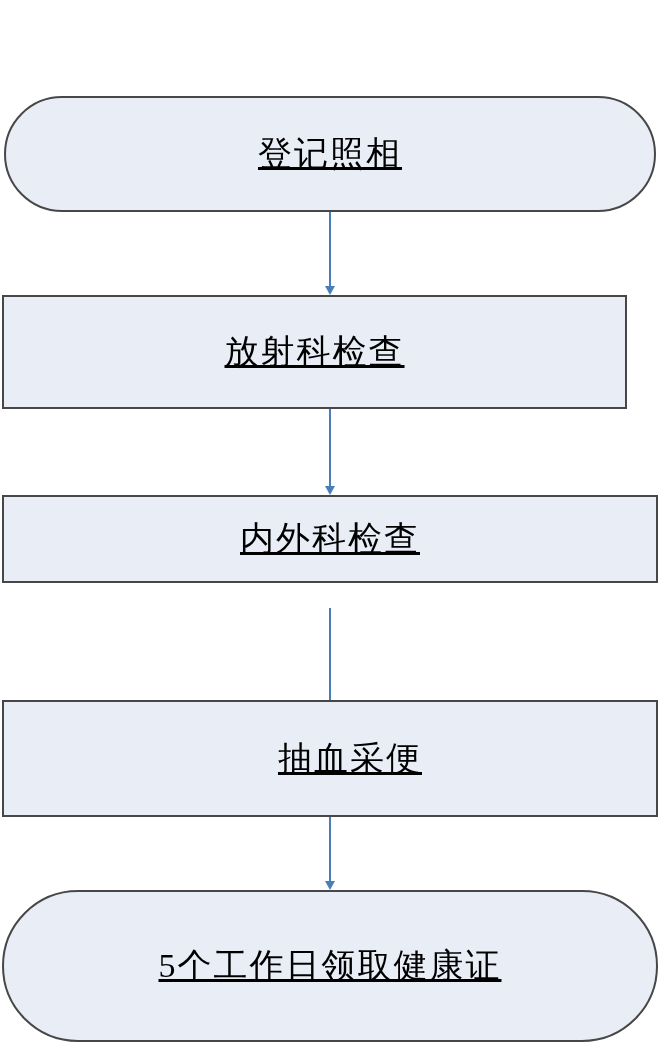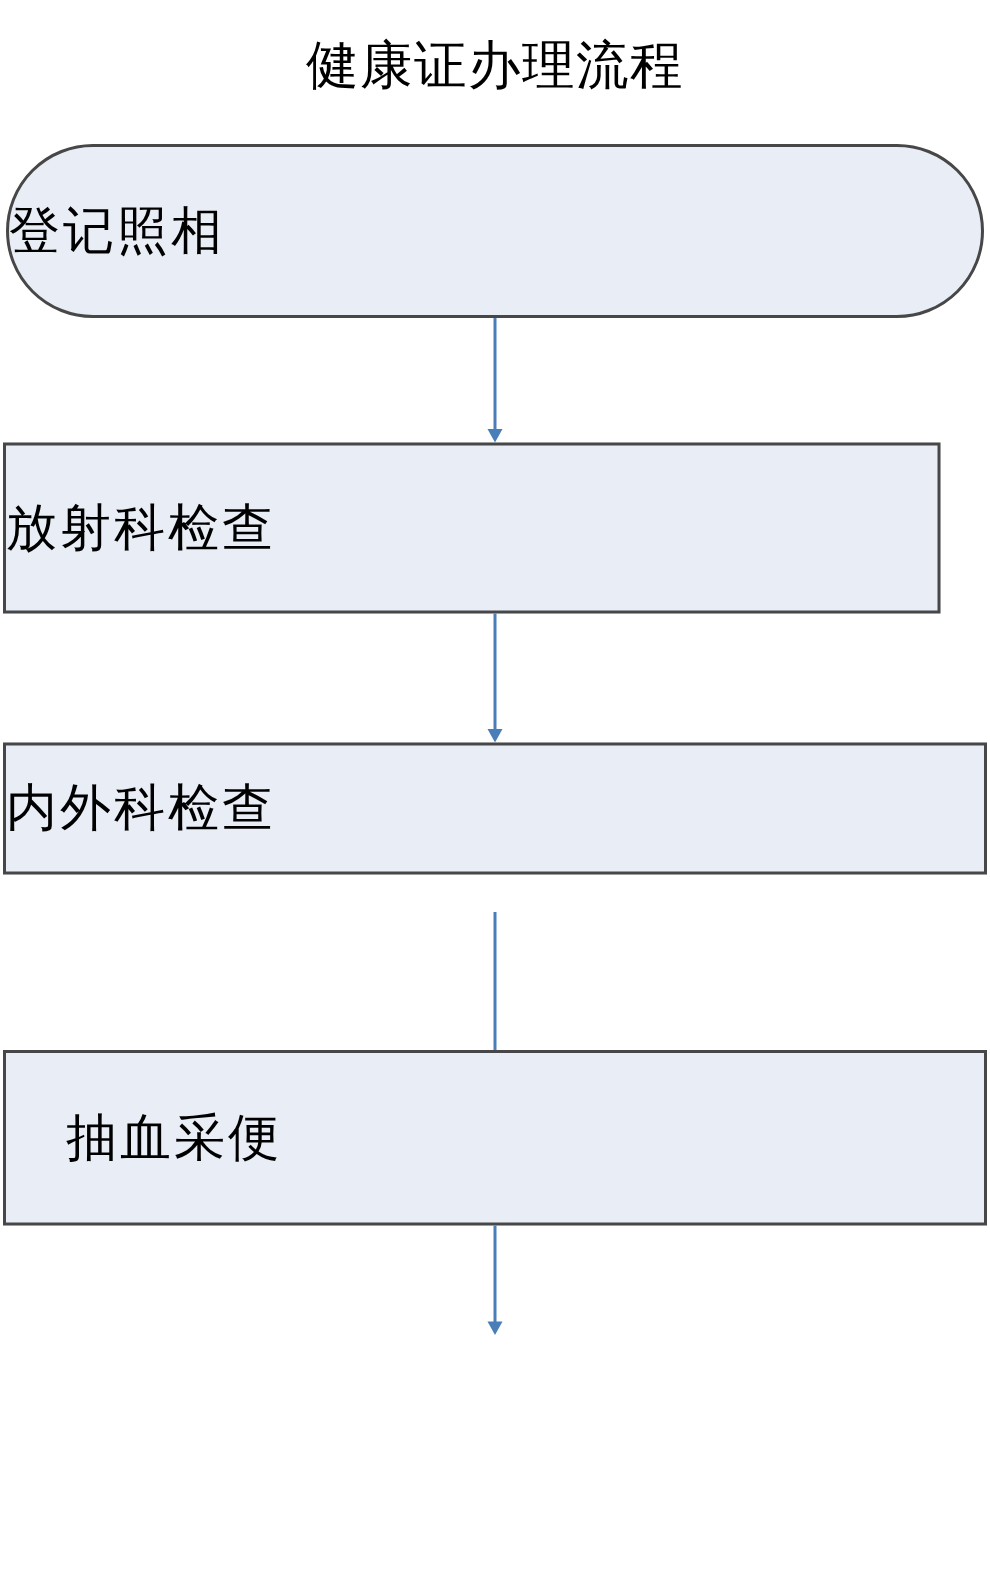--- a/index.html
+++ b/index.html
@@ -22,21 +22,22 @@
     color: var(--text, #000000);
     letter-spacing: 1px;
   }
   .node {
     position: absolute;
     box-sizing: border-box;
     background: var(--node-fill, #e8edf6);
     border: 2px solid var(--node-border, #474747);
     display: flex;
     align-items: center;
-    justify-content: flex-start;
+    justify-content: center;
+    text-decoration: underline;
   }
   .node .label {
     font-size: 34px;
     color: var(--text, #000000);
     letter-spacing: 2px;
     white-space: nowrap;
   }
   .stadium-1 { left: 4px;  top: 96px;  width: 652px; height: 116px; border-radius: 58px; }
   .rect-1    { left: 2px;  top: 295px; width: 625px; height: 114px; }
   .rect-2    { left: 2px;  top: 495px; width: 656px; height: 88px; }
@@ -66,21 +67,20 @@
   .conn-1 { top: 212px; height: 83px; }
   .conn-2 { top: 409px; height: 86px; }
   .conn-3 { top: 608px; height: 92px; }
   .conn-4 { top: 817px; height: 73px; }
 </style>
 </head>
 <body>
 
 <div class="canvas">
 
-  <div class="title">健康证办理流程</div>
 
   <div class="node stadium-1">
     <span class="label">登记照相</span>
   </div>
 
   <div class="connector conn-1">
     <div class="line"></div>
     <div class="arrowhead"></div>
   </div>
 
@@ -104,14 +104,17 @@
 
   <div class="node rect-3">
     <span class="label">抽血采便</span>
   </div>
 
   <div class="connector conn-4">
     <div class="line"></div>
     <div class="arrowhead"></div>
   </div>
 
+  <div class="node stadium-2">
+    <span class="label">5个工作日领取健康证</span>
+  </div>
 
 </div>
 
 </body></html>

